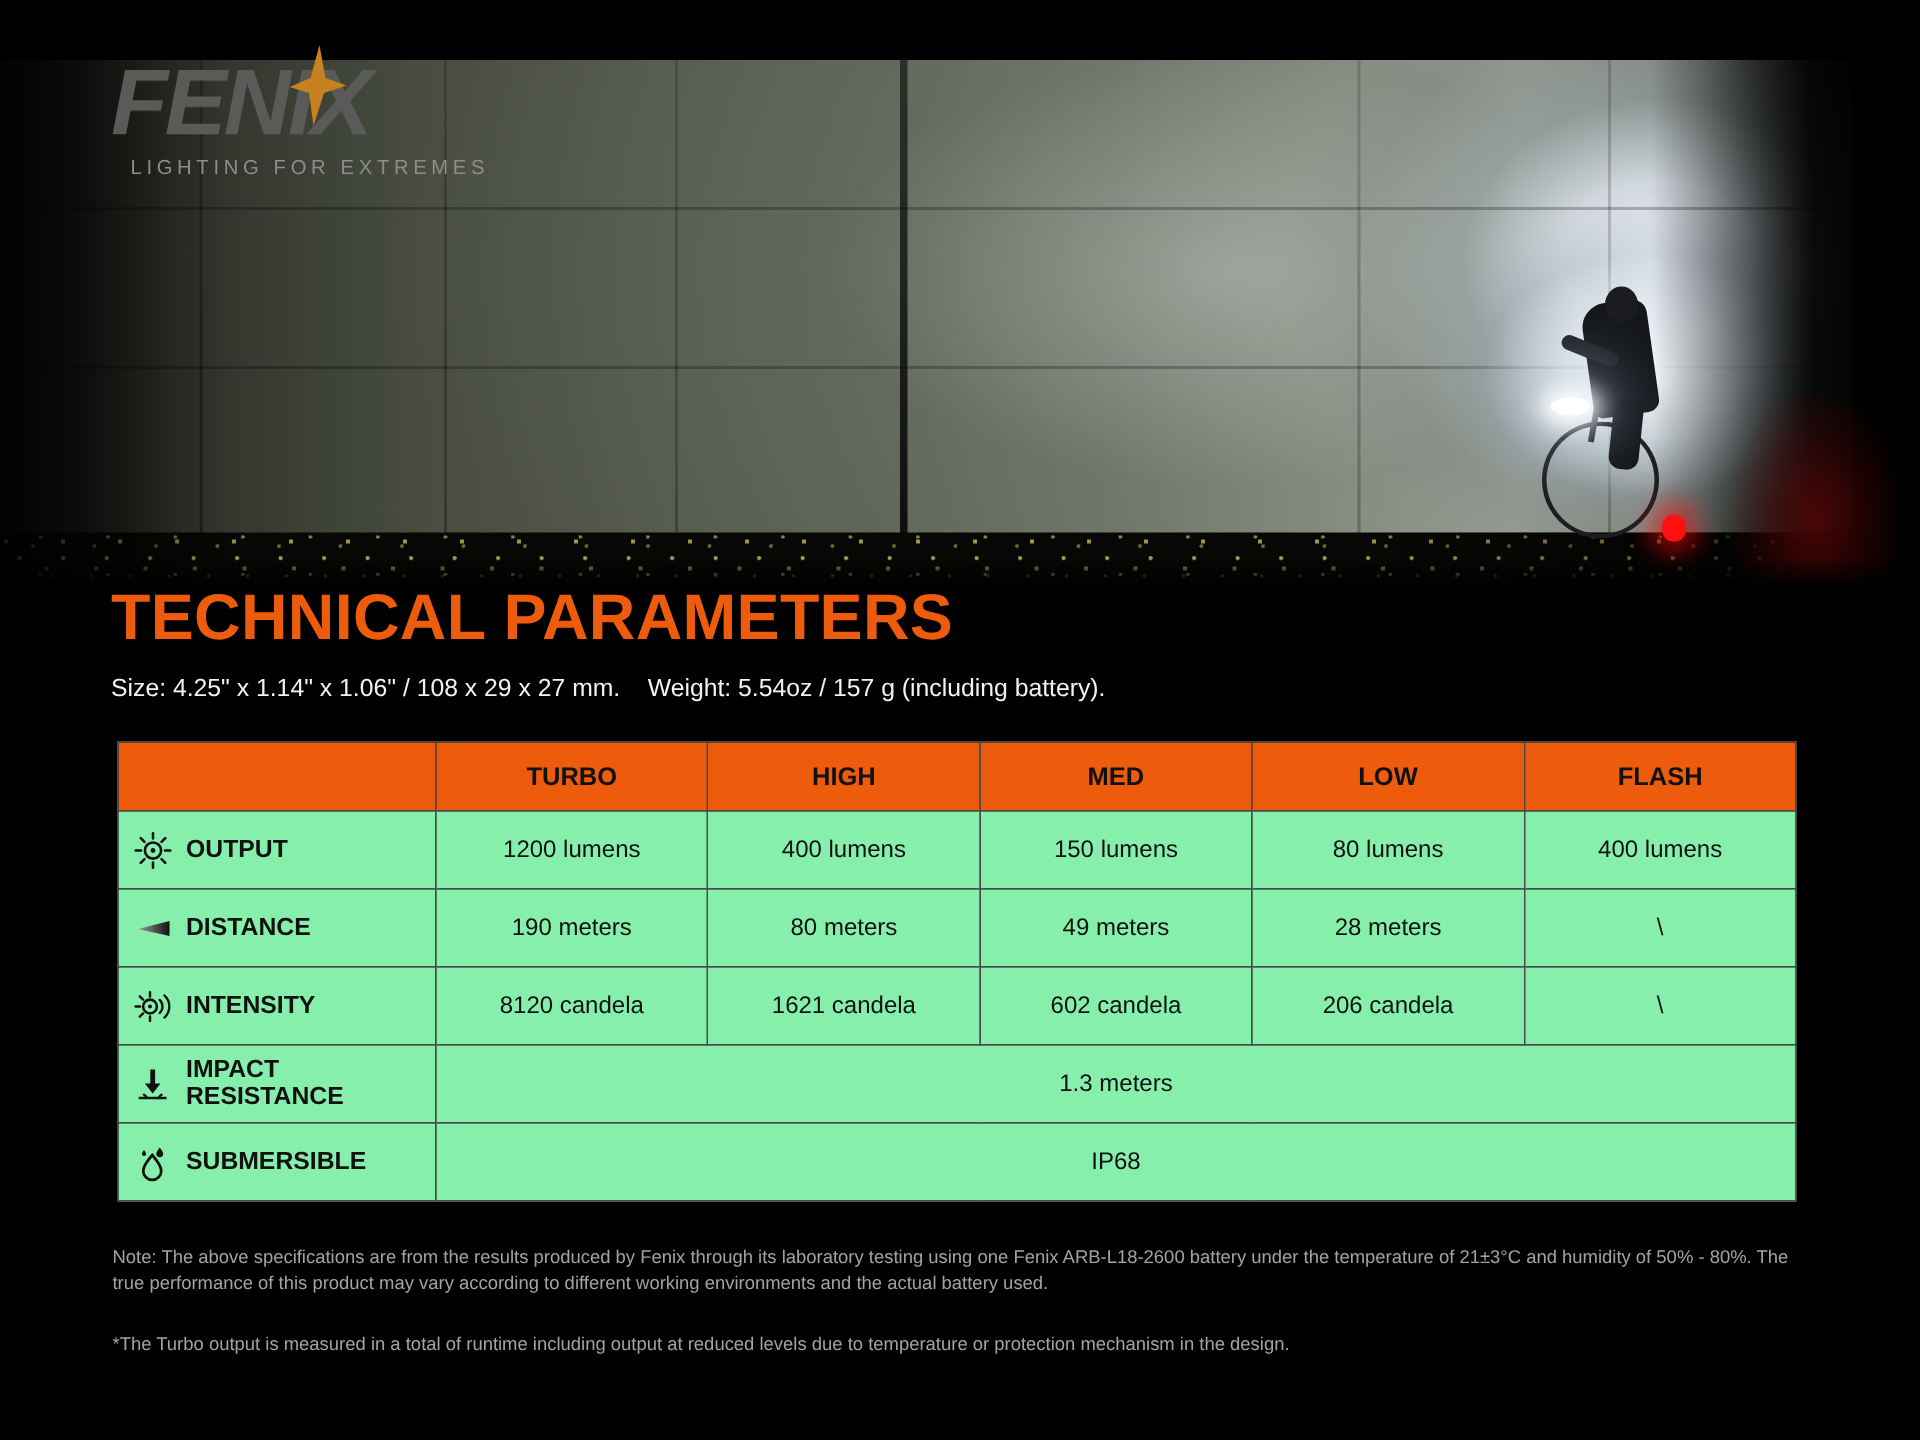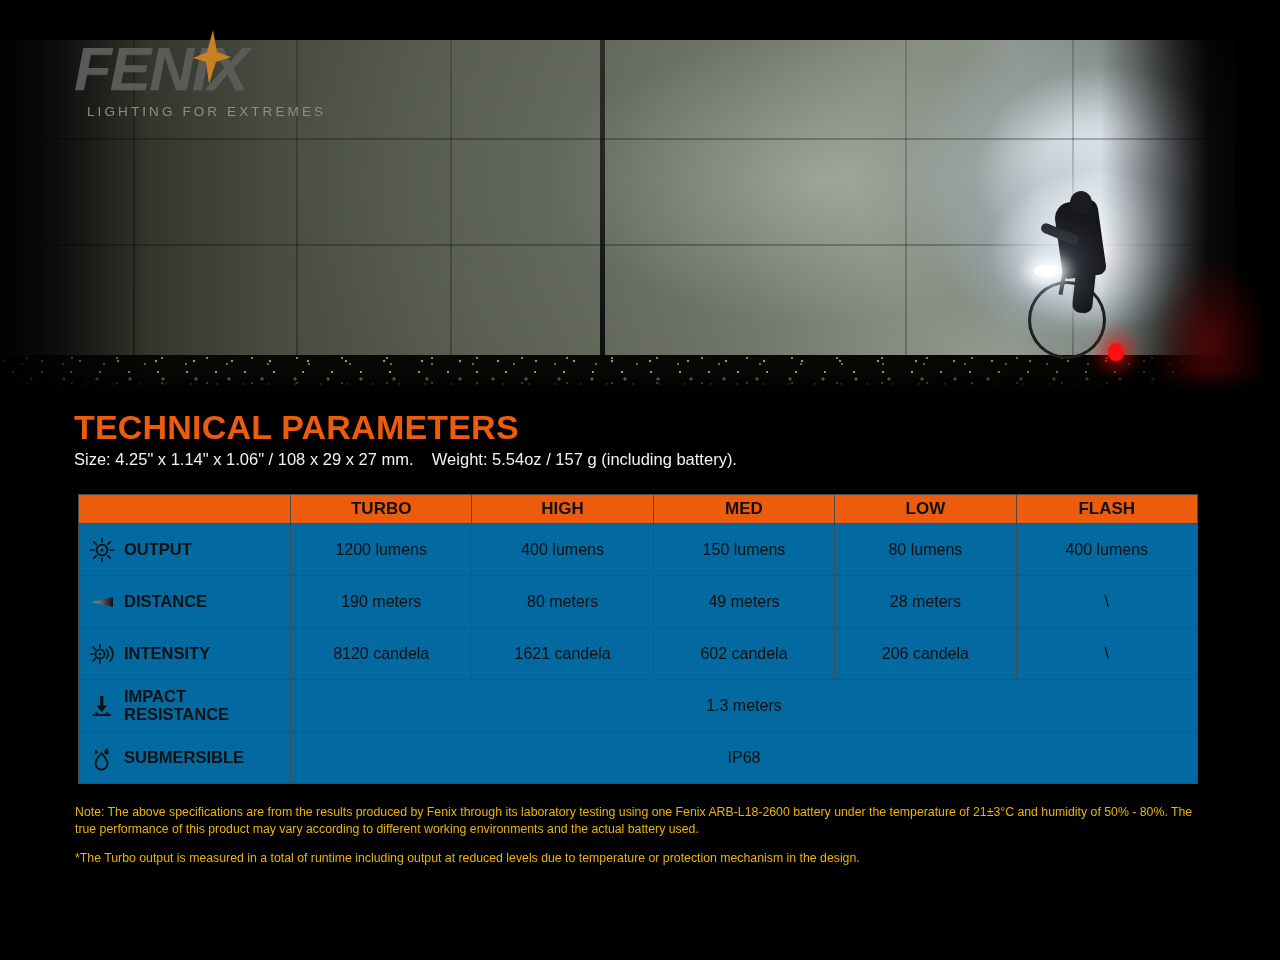--- a/index.html
+++ b/index.html
@@ -66,40 +66,40 @@
   .red-glow { position:absolute; left:120px; top:60px; width:120px; height:180px; background:radial-gradient(ellipse at center, rgba(130,8,8,.55), rgba(0,0,0,0) 70%); }
 
   
   .logo { position:absolute; left:74px; top:38px; width:300px; height:100px; }
   .logo-word { font-size:62px; font-weight:bold; font-style:italic; letter-spacing:-2px;
                color:#5a5a58; line-height:1; text-shadow:0 1px 0 rgba(255,255,255,.06); }
   .logo-star { position:absolute; left:117px; top:-8px; width:40px; height:54px; }
   .logo-tag { margin-top:4px; margin-left:13px; font-size:13.5px; letter-spacing:3.1px; color:#8d8d8b; }
 
   
-  .tech-title { position:absolute; left:74px; top:408px; font-size:34px; font-weight:bold; color:#ec5c0c; letter-spacing:.2px; }
+  .tech-title { position:absolute; left:74px; top:388px; font-size:43px; font-weight:bold; color:#ec5c0c; letter-spacing:.2px; }
   .size-line  { position:absolute; left:74px; top:450px; font-size:16.5px; color:#f2f2f2; white-space:pre; }
 
   .table { position:absolute; left:78px; top:494px; width:1119px; border-collapse:collapse; table-layout:fixed; }
   .table td, .table th { border:1px solid #4a4a4a; }
   .table col.c-label { width:212px; }
   .table col.c-data  { width:181.4px; }
 
-  thead th { background:#ec5c0c; color:#111; font-size:17px; font-weight:bold; height:29px; text-align:center; }
+  thead th { background:#ec5c0c; color:#111; font-size:17px; font-weight:bold; height:46px; text-align:center; }
   thead th.blank { background:#ec5c0c; }
 
-  tbody td { background:#0369a1; color:#111; height:52px; font-size:16px; text-align:center; }
+  tbody td { background:#86efac; color:#111; height:52px; font-size:16px; text-align:center; }
   tbody td.label { text-align:left; padding-left:10px; font-weight:bold; font-size:16.5px; }
   .label-wrap { display:flex; align-items:center; gap:9px; }
   .label-txt { line-height:1.05; }
   .ico { width:26px; height:26px; flex:0 0 26px; display:block; }
 
   
-  .notes { position:absolute; left:75px; top:804px; width:1125px; color:#eab308; font-size:12.3px; line-height:1.42; }
-  .notes p.n2 { margin-top:11px; }
+  .notes { position:absolute; left:75px; top:830px; width:1125px; color:#a3a3a3; font-size:12.3px; line-height:1.42; }
+  .notes p.n2 { margin-top:23px; }
 </style>
 </head>
 <body>
 
 <div id="stage">
 
   <div class="photo">
     <div class="wall">
       <div class="wall-band b1"></div>
       <div class="wall-band b2"></div>

